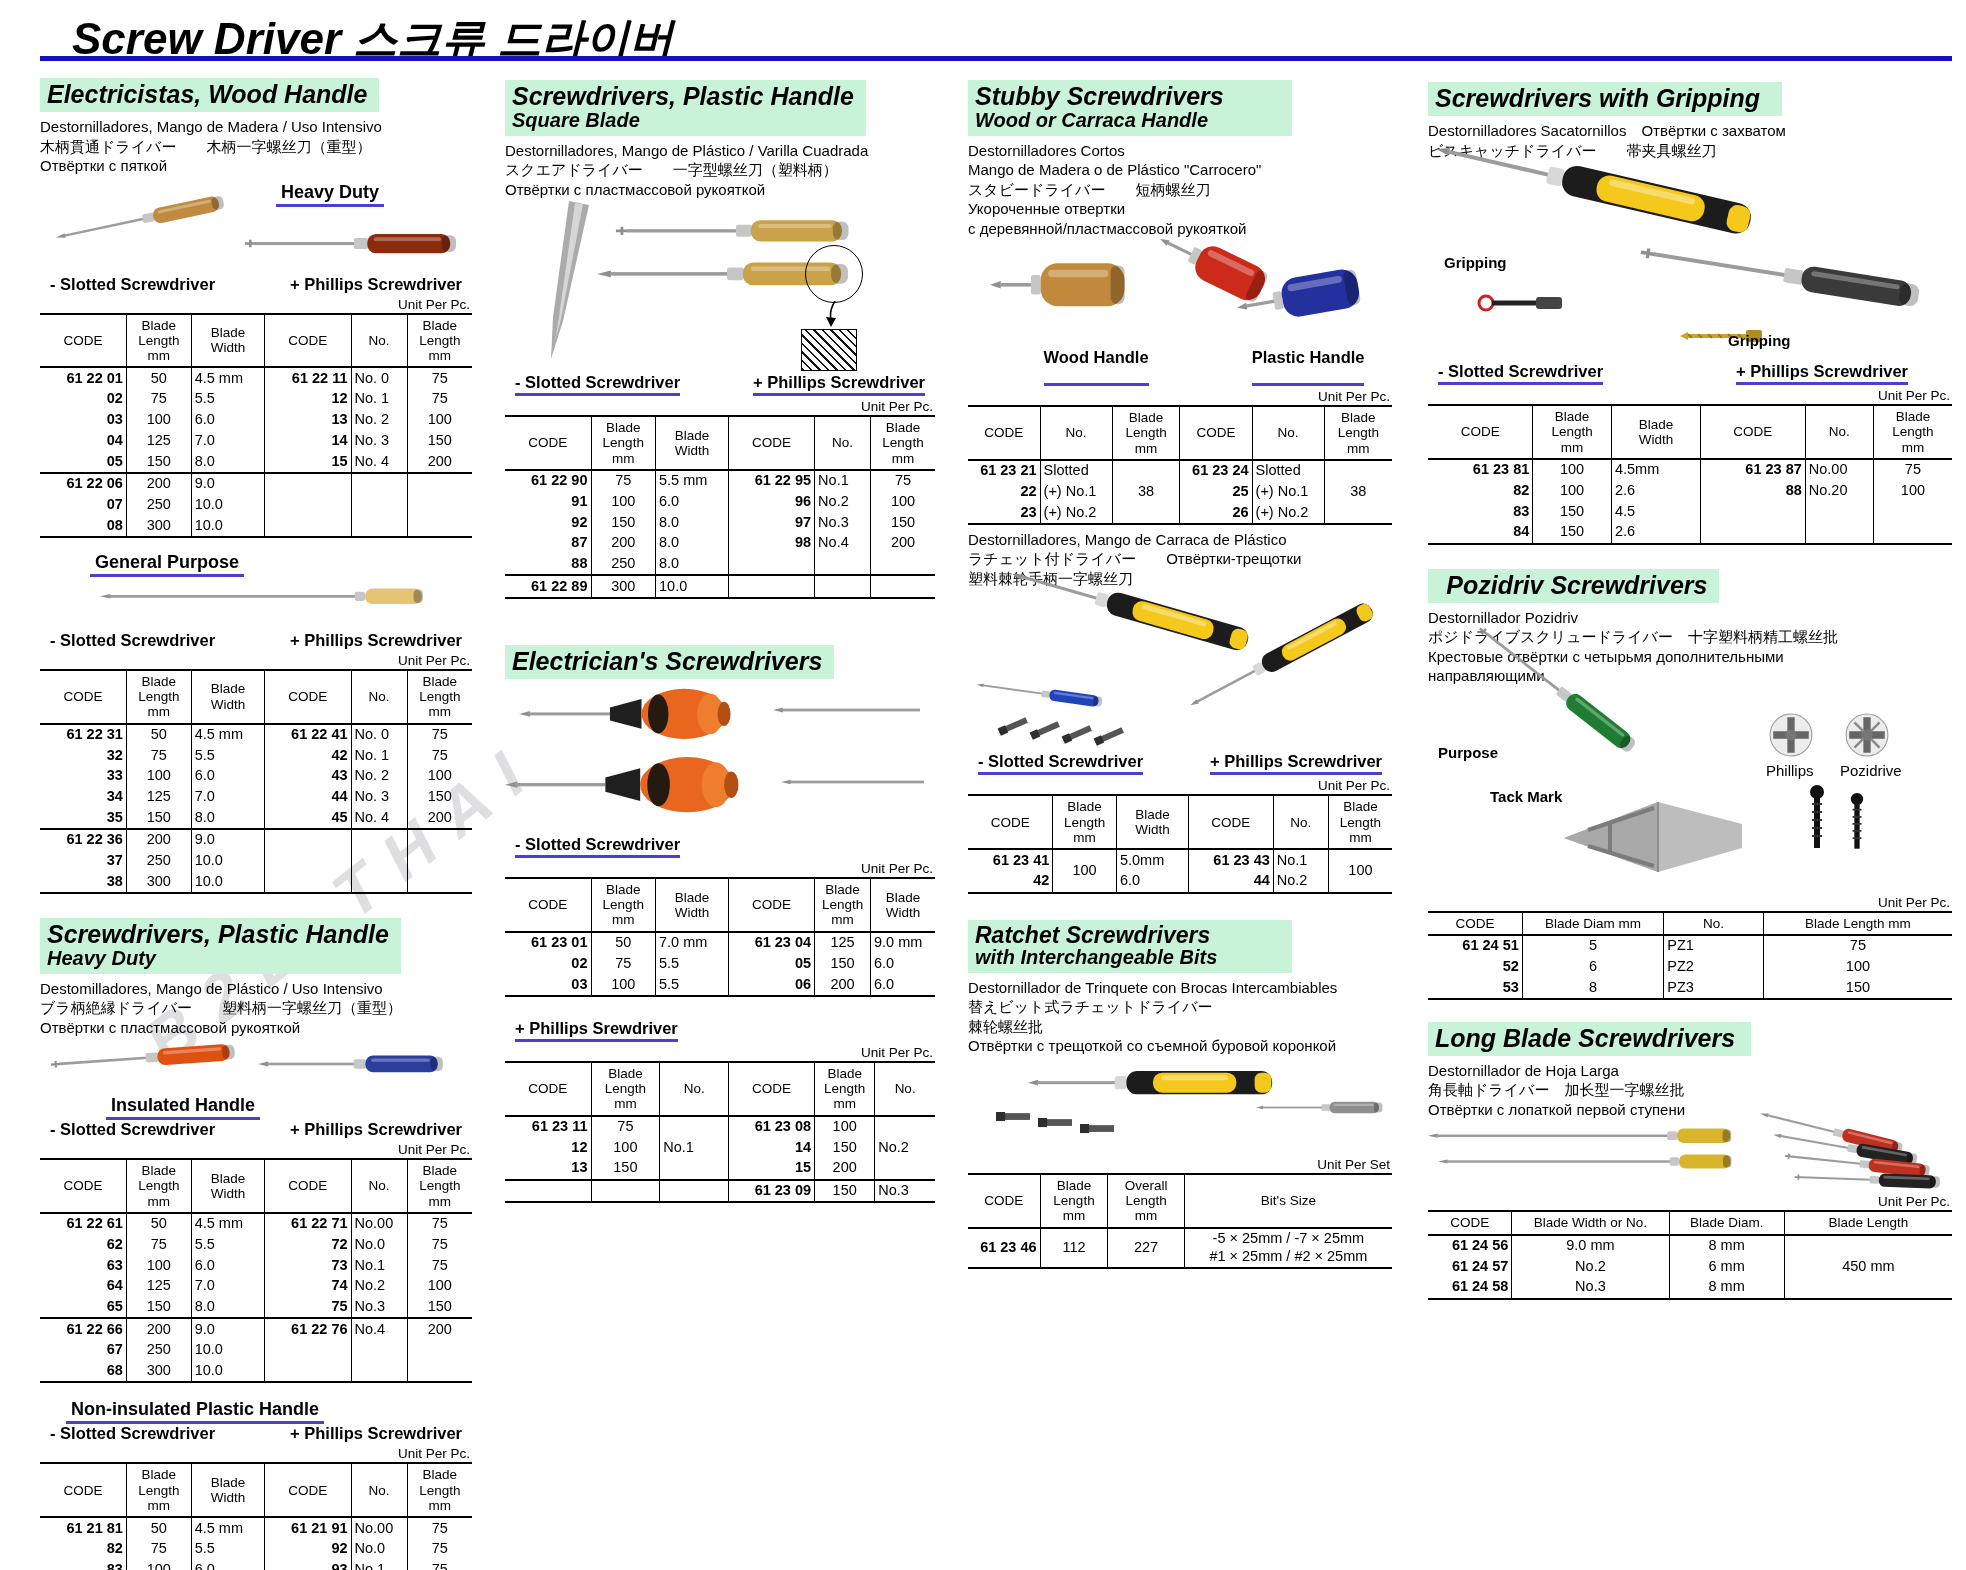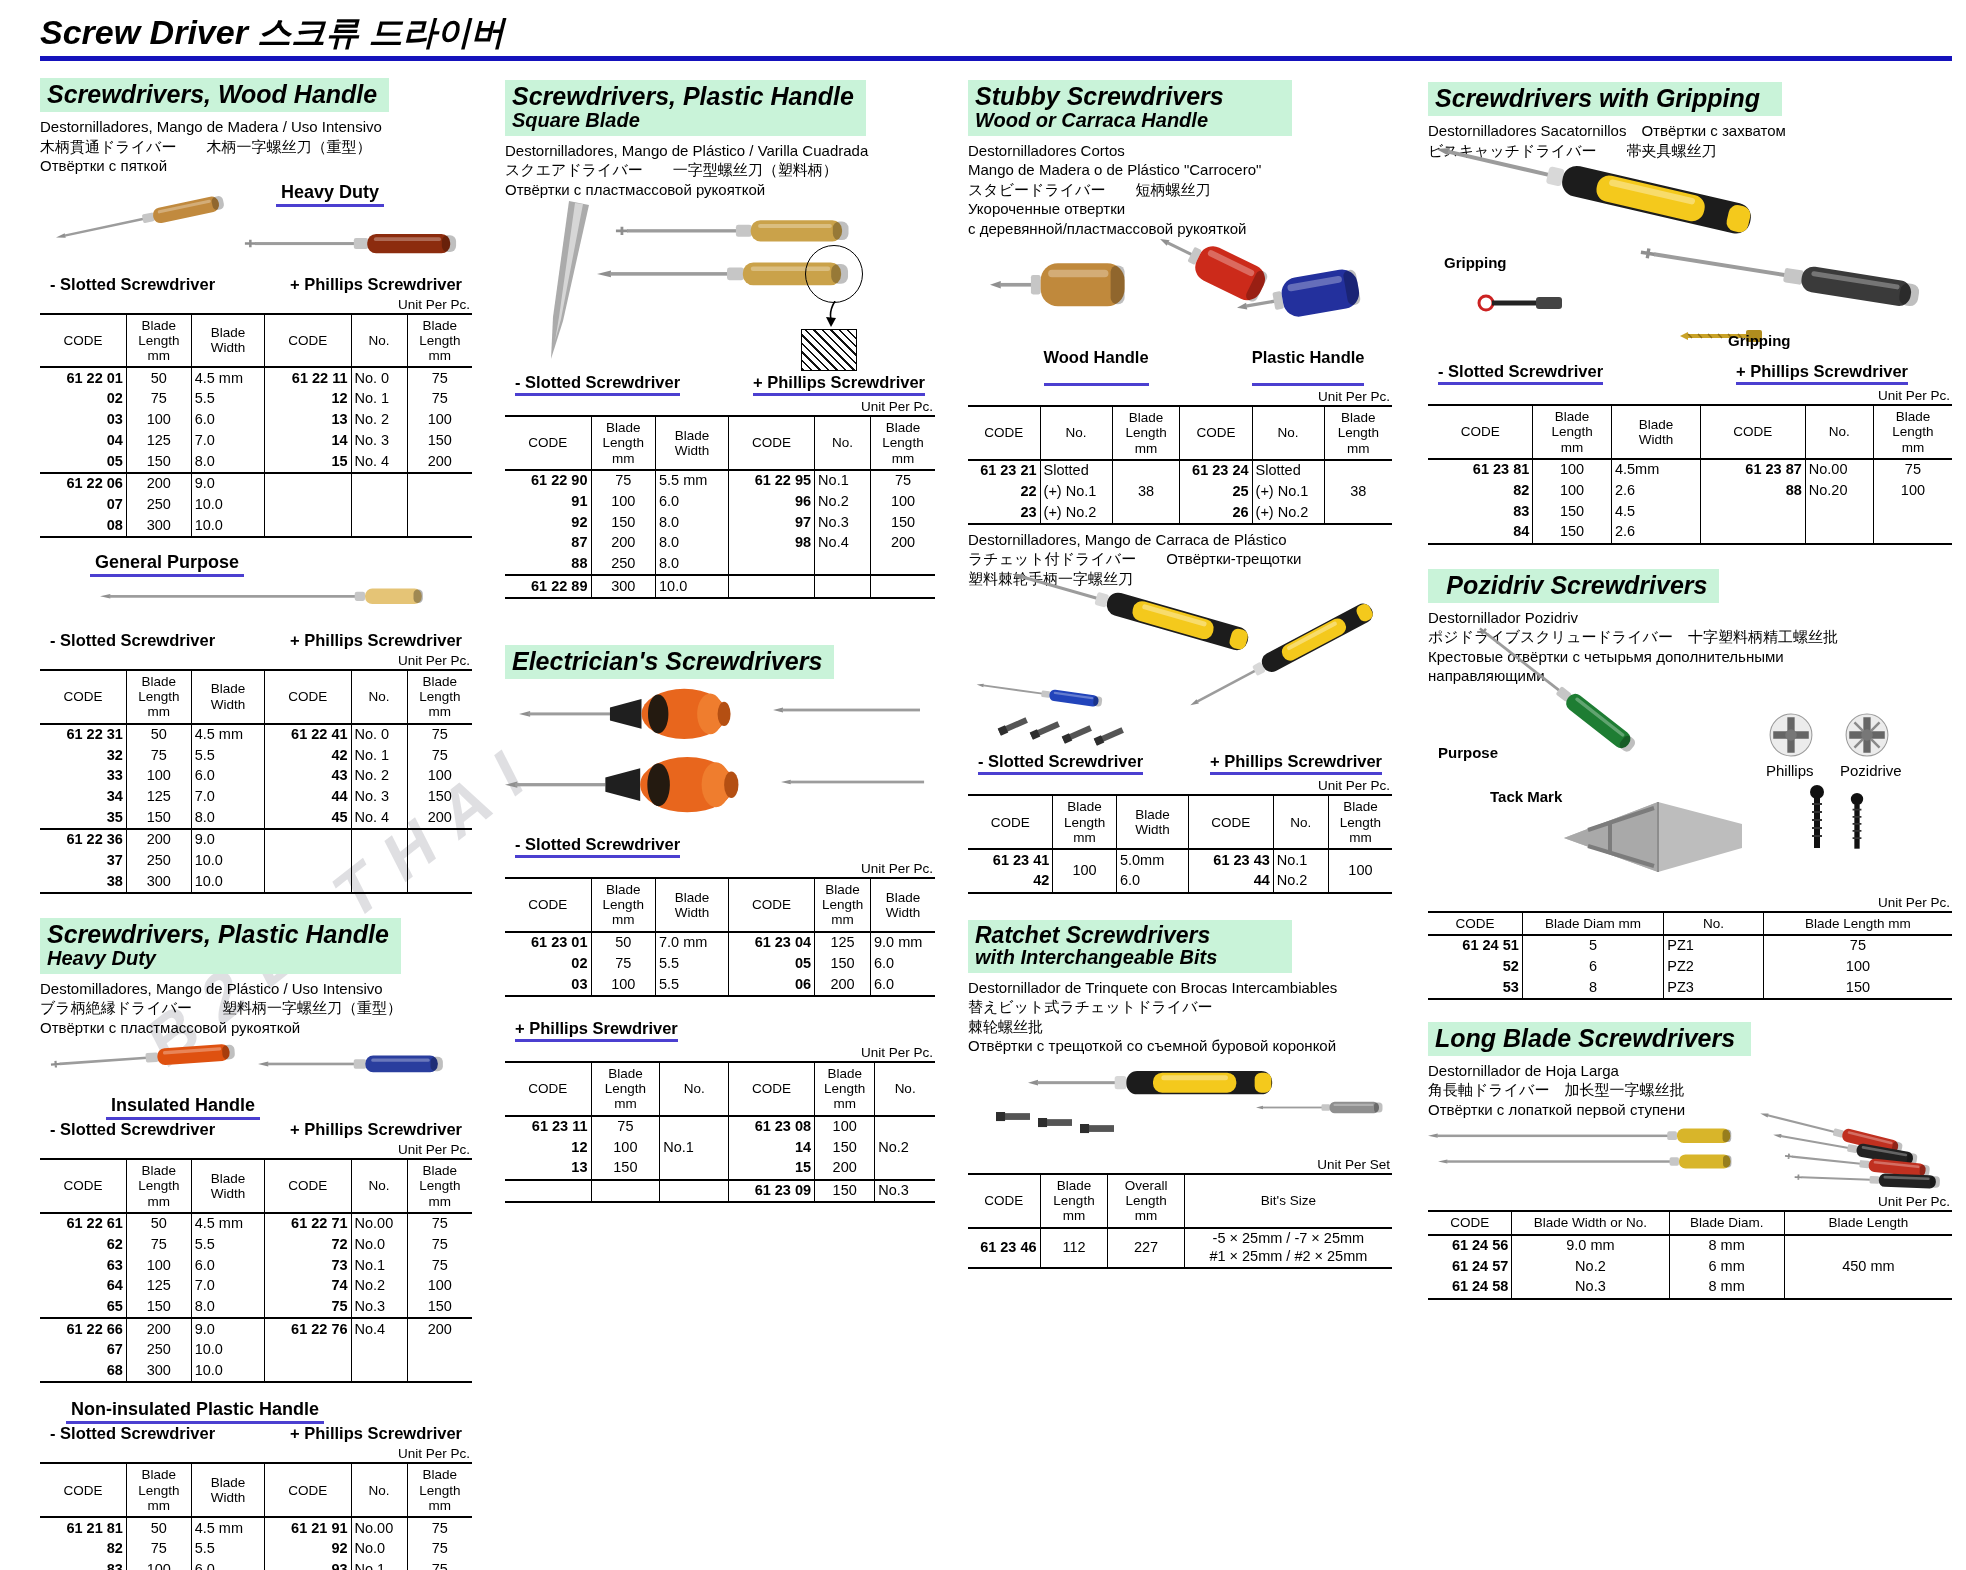--- a/index.html
+++ b/index.html
@@ -1,18 +1,18 @@
 <!DOCTYPE html>
 <html><head>
 <meta charset="utf-8">
 <style>
   html,body{margin:0;padding:0;background:#e8e8e8;}
   .page{position:relative;width:1966px;height:1570px;background:#ffffff;overflow:hidden;
         font-family:"Liberation Sans",sans-serif;color:#000;}
-  .pgtitle{position:absolute;left:40px;top:10px;font-size:34px;font-weight:bold;font-style:italic;}
+  .pgtitle{position:absolute;left:72px;top:10px;font-size:44px;font-weight:bold;font-style:italic;}
   .titlerule{position:absolute;left:40px;top:56px;width:1912px;height:5px;background:#1512bc;}
   .wm{position:absolute;left:130px;top:1020px;font-size:66px;font-weight:bold;font-style:italic;
       letter-spacing:22px;color:rgba(150,150,158,.30);transform:rotate(-38deg);transform-origin:left top;
       z-index:0;white-space:nowrap;}
   .col{position:absolute;top:66px;z-index:1;}
   .gh{display:inline-block;min-width:72%;background:#c9f3d9;padding:3px 12px 4px 7px;
       font-style:italic;font-weight:bold;line-height:1.08;margin-top:10px;}
   .gh1{font-size:25px;}
   .gh2{font-size:20px;}
   .subs{font-size:15px;line-height:1.3;margin-top:5px;}
@@ -47,21 +47,21 @@
 <div class="page">
 
   <div class="wm">B2B THAI</div>
 
   <div class="pgtitle">Screw Driver 스크류 드라이버</div>
   <div class="titlerule"></div>
 
   <div class="col" style="left:40px;width:432px;">
 
     <div class="gh" style="margin-top:12px;">
-      <span class="gh1">Screwdrivers, Wood Handle</span>
+      <span class="gh1">Electricistas, Wood Handle</span>
     </div>
     <div class="subs">
       <div>Destornilladores, Mango de Madera / Uso Intensivo</div>
       <div>木柄貫通ドライバー　　木柄一字螺丝刀（重型）</div>
       <div>Отвёртки с пяткой</div>
     </div>
     <div class="lbl-u" style="margin:6px 0 0 236px;">
       <span class="u">Heavy Duty</span>
     </div>
     <div class="ph" style="height:66px;">

